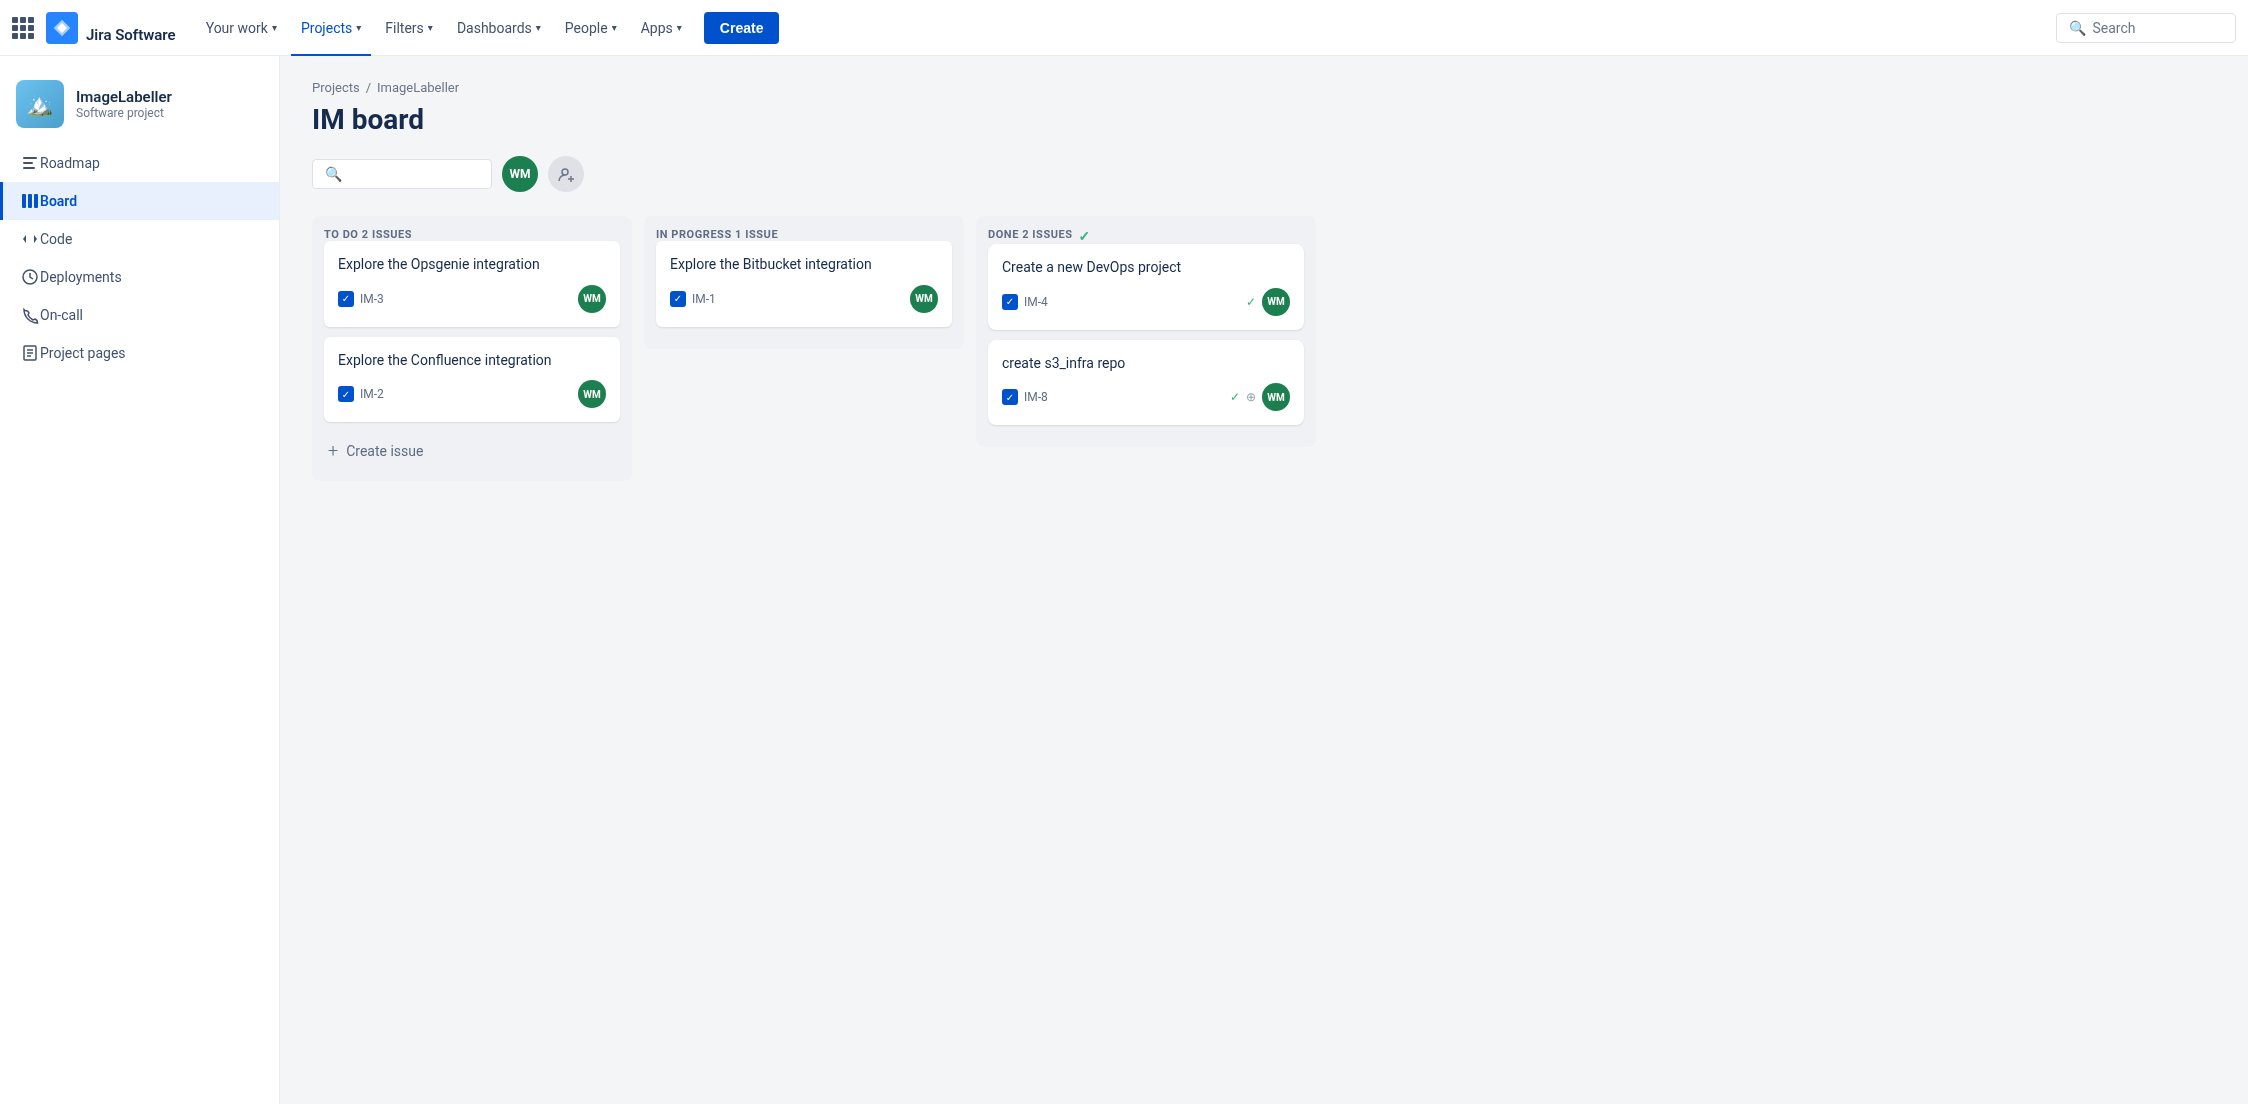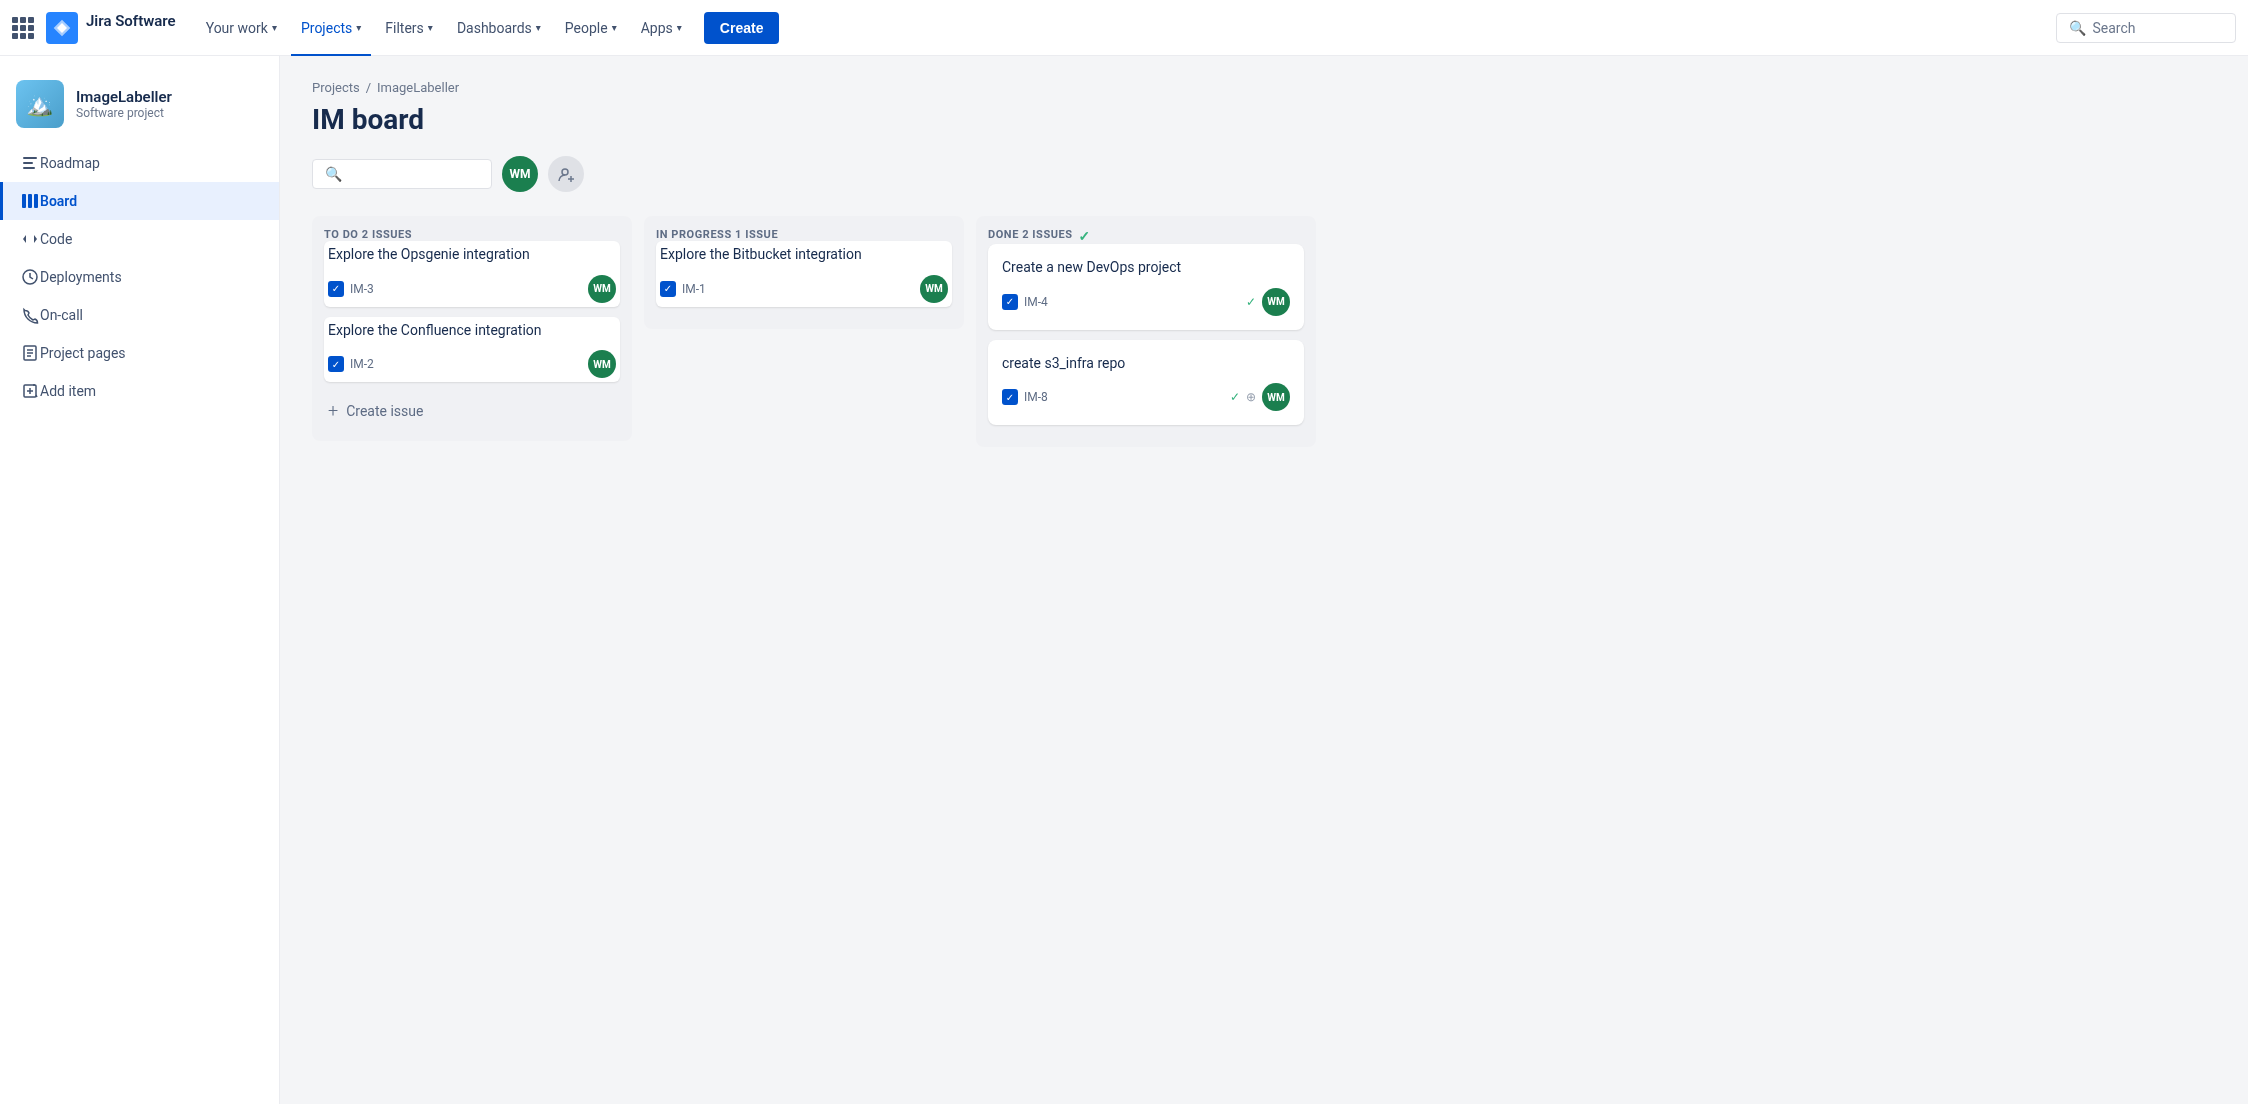--- a/index.html
+++ b/index.html
@@ -27,21 +27,21 @@
       cursor: pointer;
     }
     .topnav-grid-icon span {
       display: block;
       width: 6px; height: 6px;
       background: #42526e;
       border-radius: 1px;
     }
     .brand {
       display: flex;
-      align-items: flex-start;
+      align-items: flex-end;
       gap: 8px;
       margin-right: 16px;
       text-decoration: none;
     }
     .brand-logo {
       width: 32px; height: 32px;
       background: #2684ff;
       border-radius: 4px;
       display: flex; align-items: center; justify-content: center;
     }
@@ -248,21 +248,21 @@
       align-items: flex-start;
       gap: 6px;
     }
     .column-done-check {
       color: #36b37e;
       font-size: 14px;
     }
     .issue-card {
       background: #fff;
       border-radius: 6px;
-      padding: 4px;
+      padding: 14px;
       margin-bottom: 10px;
       box-shadow: 0 1px 2px rgba(0,0,0,0.1);
       cursor: pointer;
     }
     .issue-title {
       font-size: 14px;
       color: #172b4d;
       margin-bottom: 10px;
       line-height: 1.4;
     }
@@ -461,31 +461,20 @@
         <svg width="18" height="18" viewBox="0 0 18 18" fill="none" stroke="currentColor" stroke-width="1.5">
           <rect x="3" y="2" width="12" height="14" rx="1"></rect>
           <line x1="6" y1="6" x2="12" y2="6"></line>
           <line x1="6" y1="9" x2="12" y2="9"></line>
           <line x1="6" y1="12" x2="10" y2="12"></line>
         </svg>
       </span>
       <span>Project pages</span>
     </div>
 
-    <div class="sidebar-item">
-      <span class="sidebar-icon">
-        <svg width="18" height="18" viewBox="0 0 18 18" fill="none" stroke="currentColor" stroke-width="1.5">
-          <rect x="3" y="3" width="12" height="12" rx="1"></rect>
-          <line x1="9" y1="6" x2="9" y2="12"></line>
-          <line x1="6" y1="9" x2="12" y2="9"></line>
-          <path d="M13 2v2M15 13l1 2"></path>
-        </svg>
-      </span>
-      <span>Add item</span>
-    </div>
 
   </aside>
 
   <main class="main">
     <div class="breadcrumb">
       <a>Projects</a>
       <span>/</span>
       <span>ImageLabeller</span>
     </div>
     <h1 class="page-title">IM board</h1>

